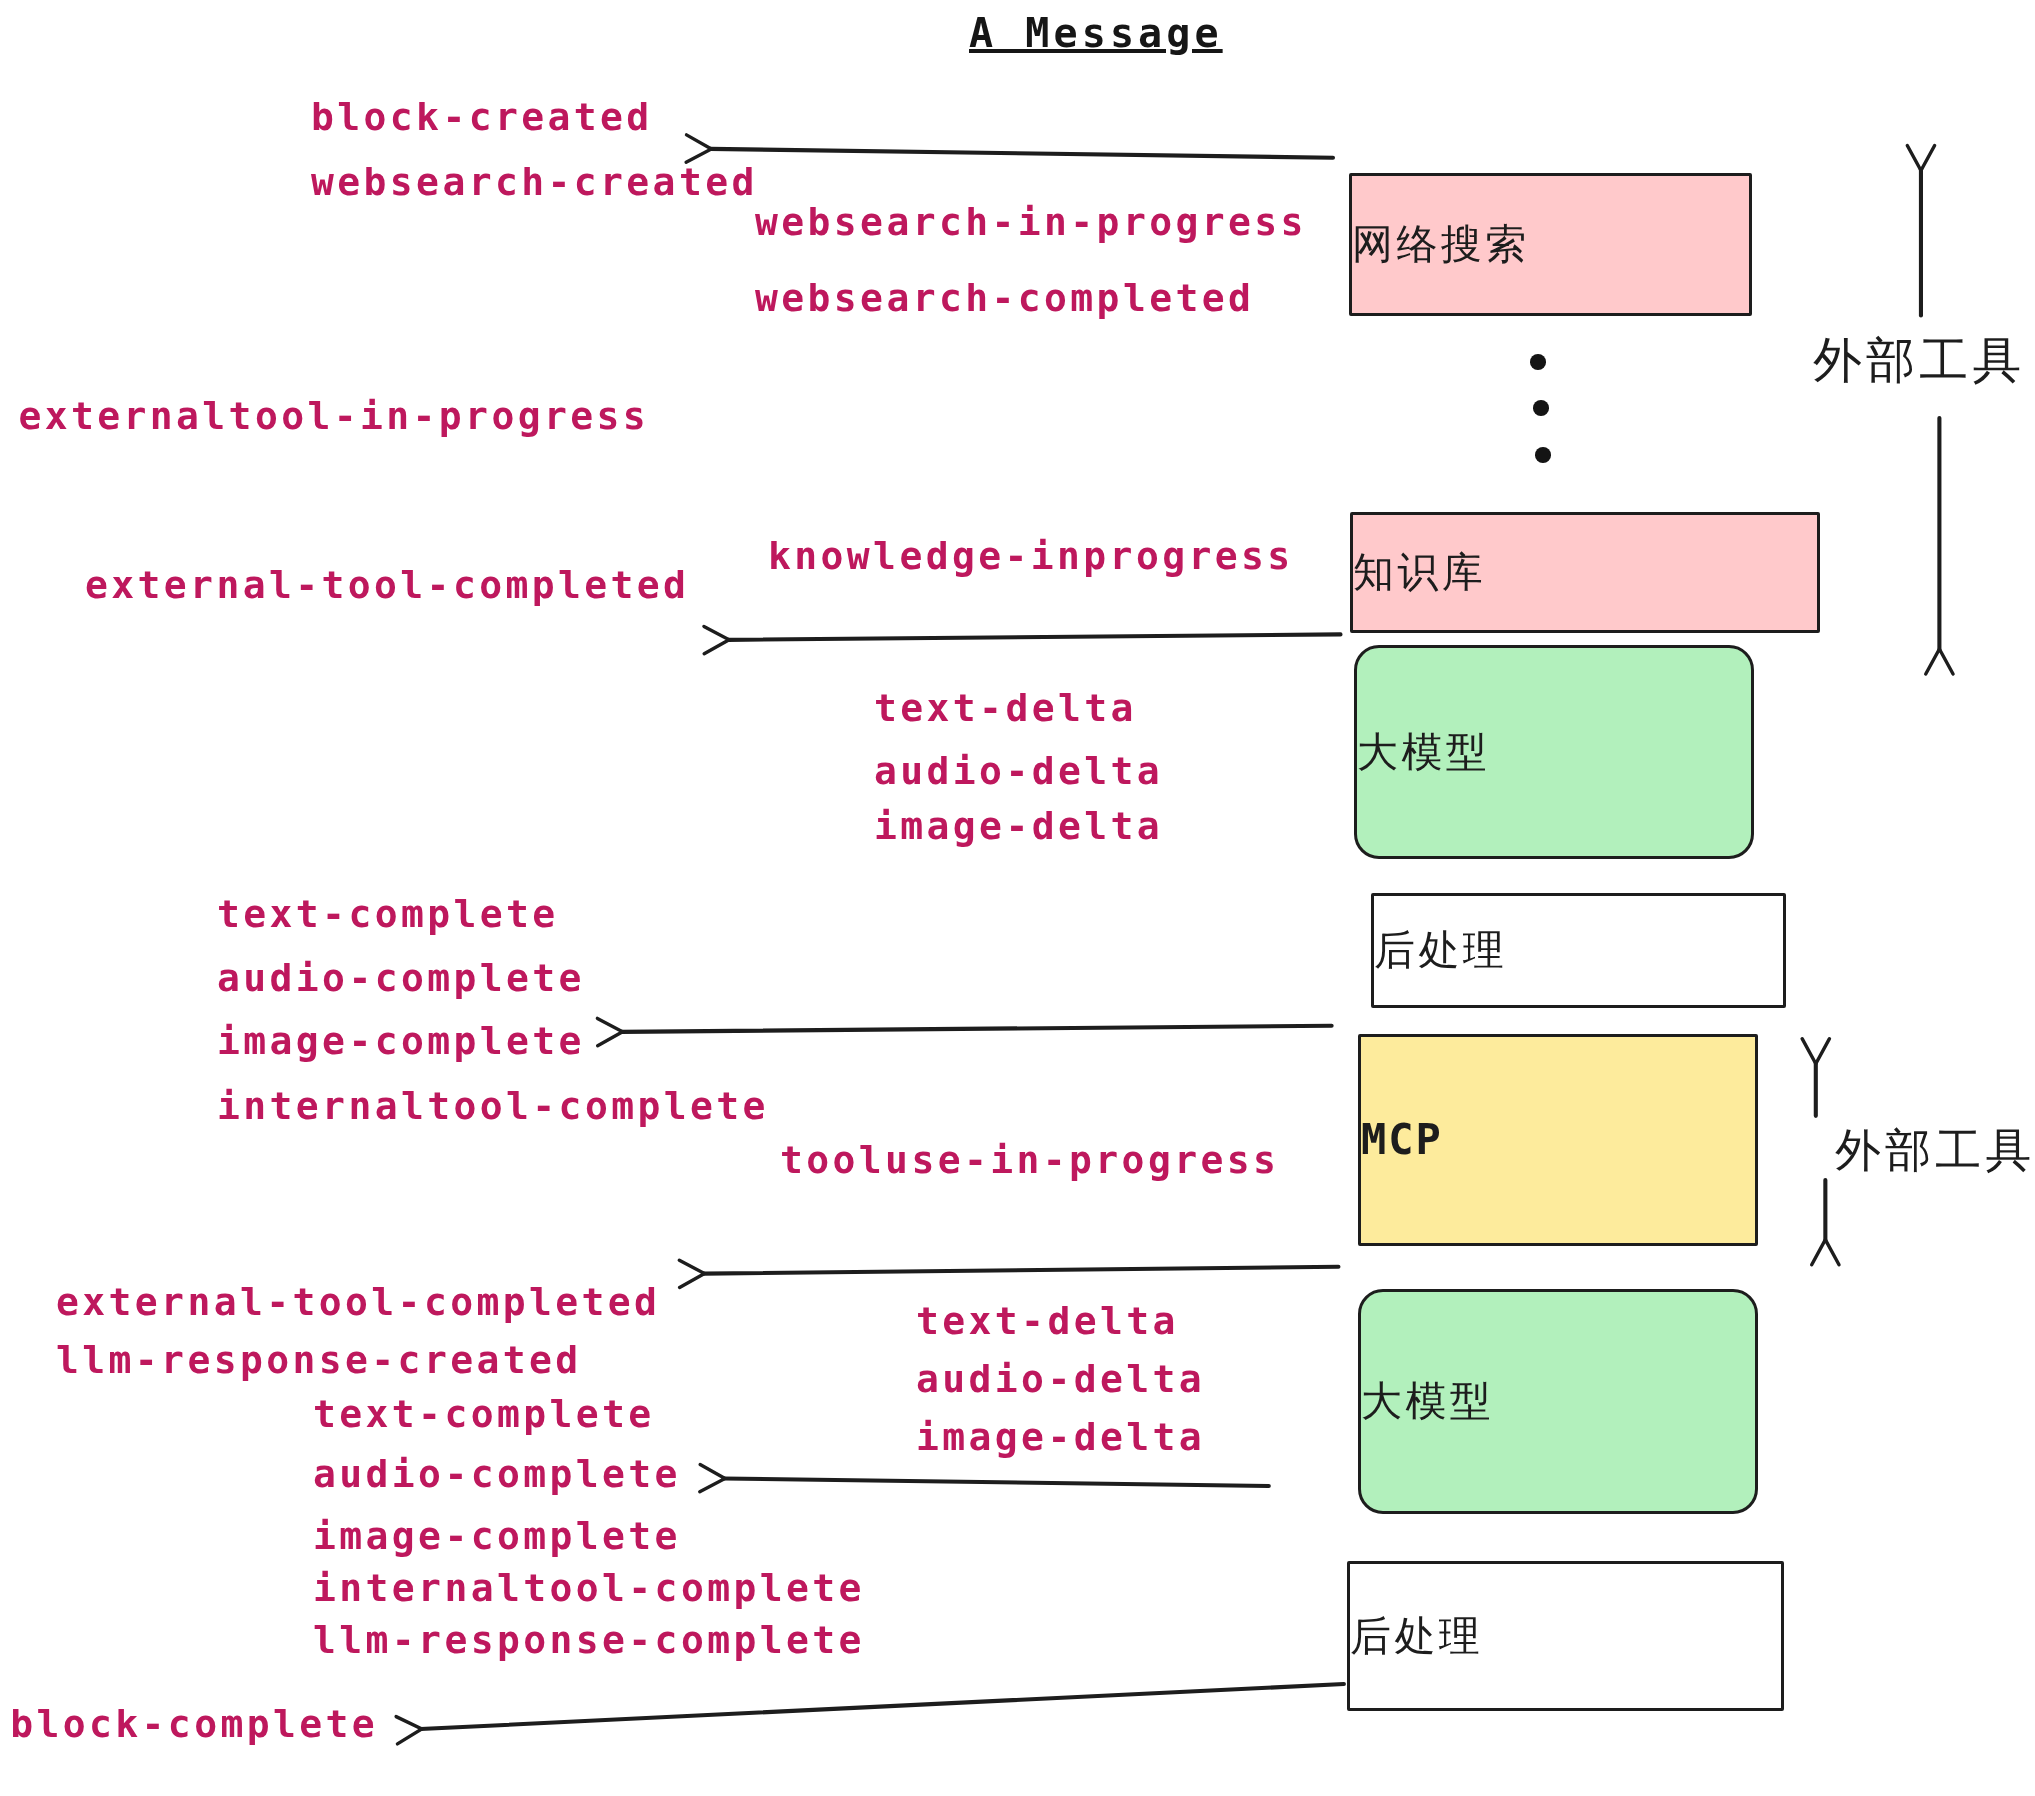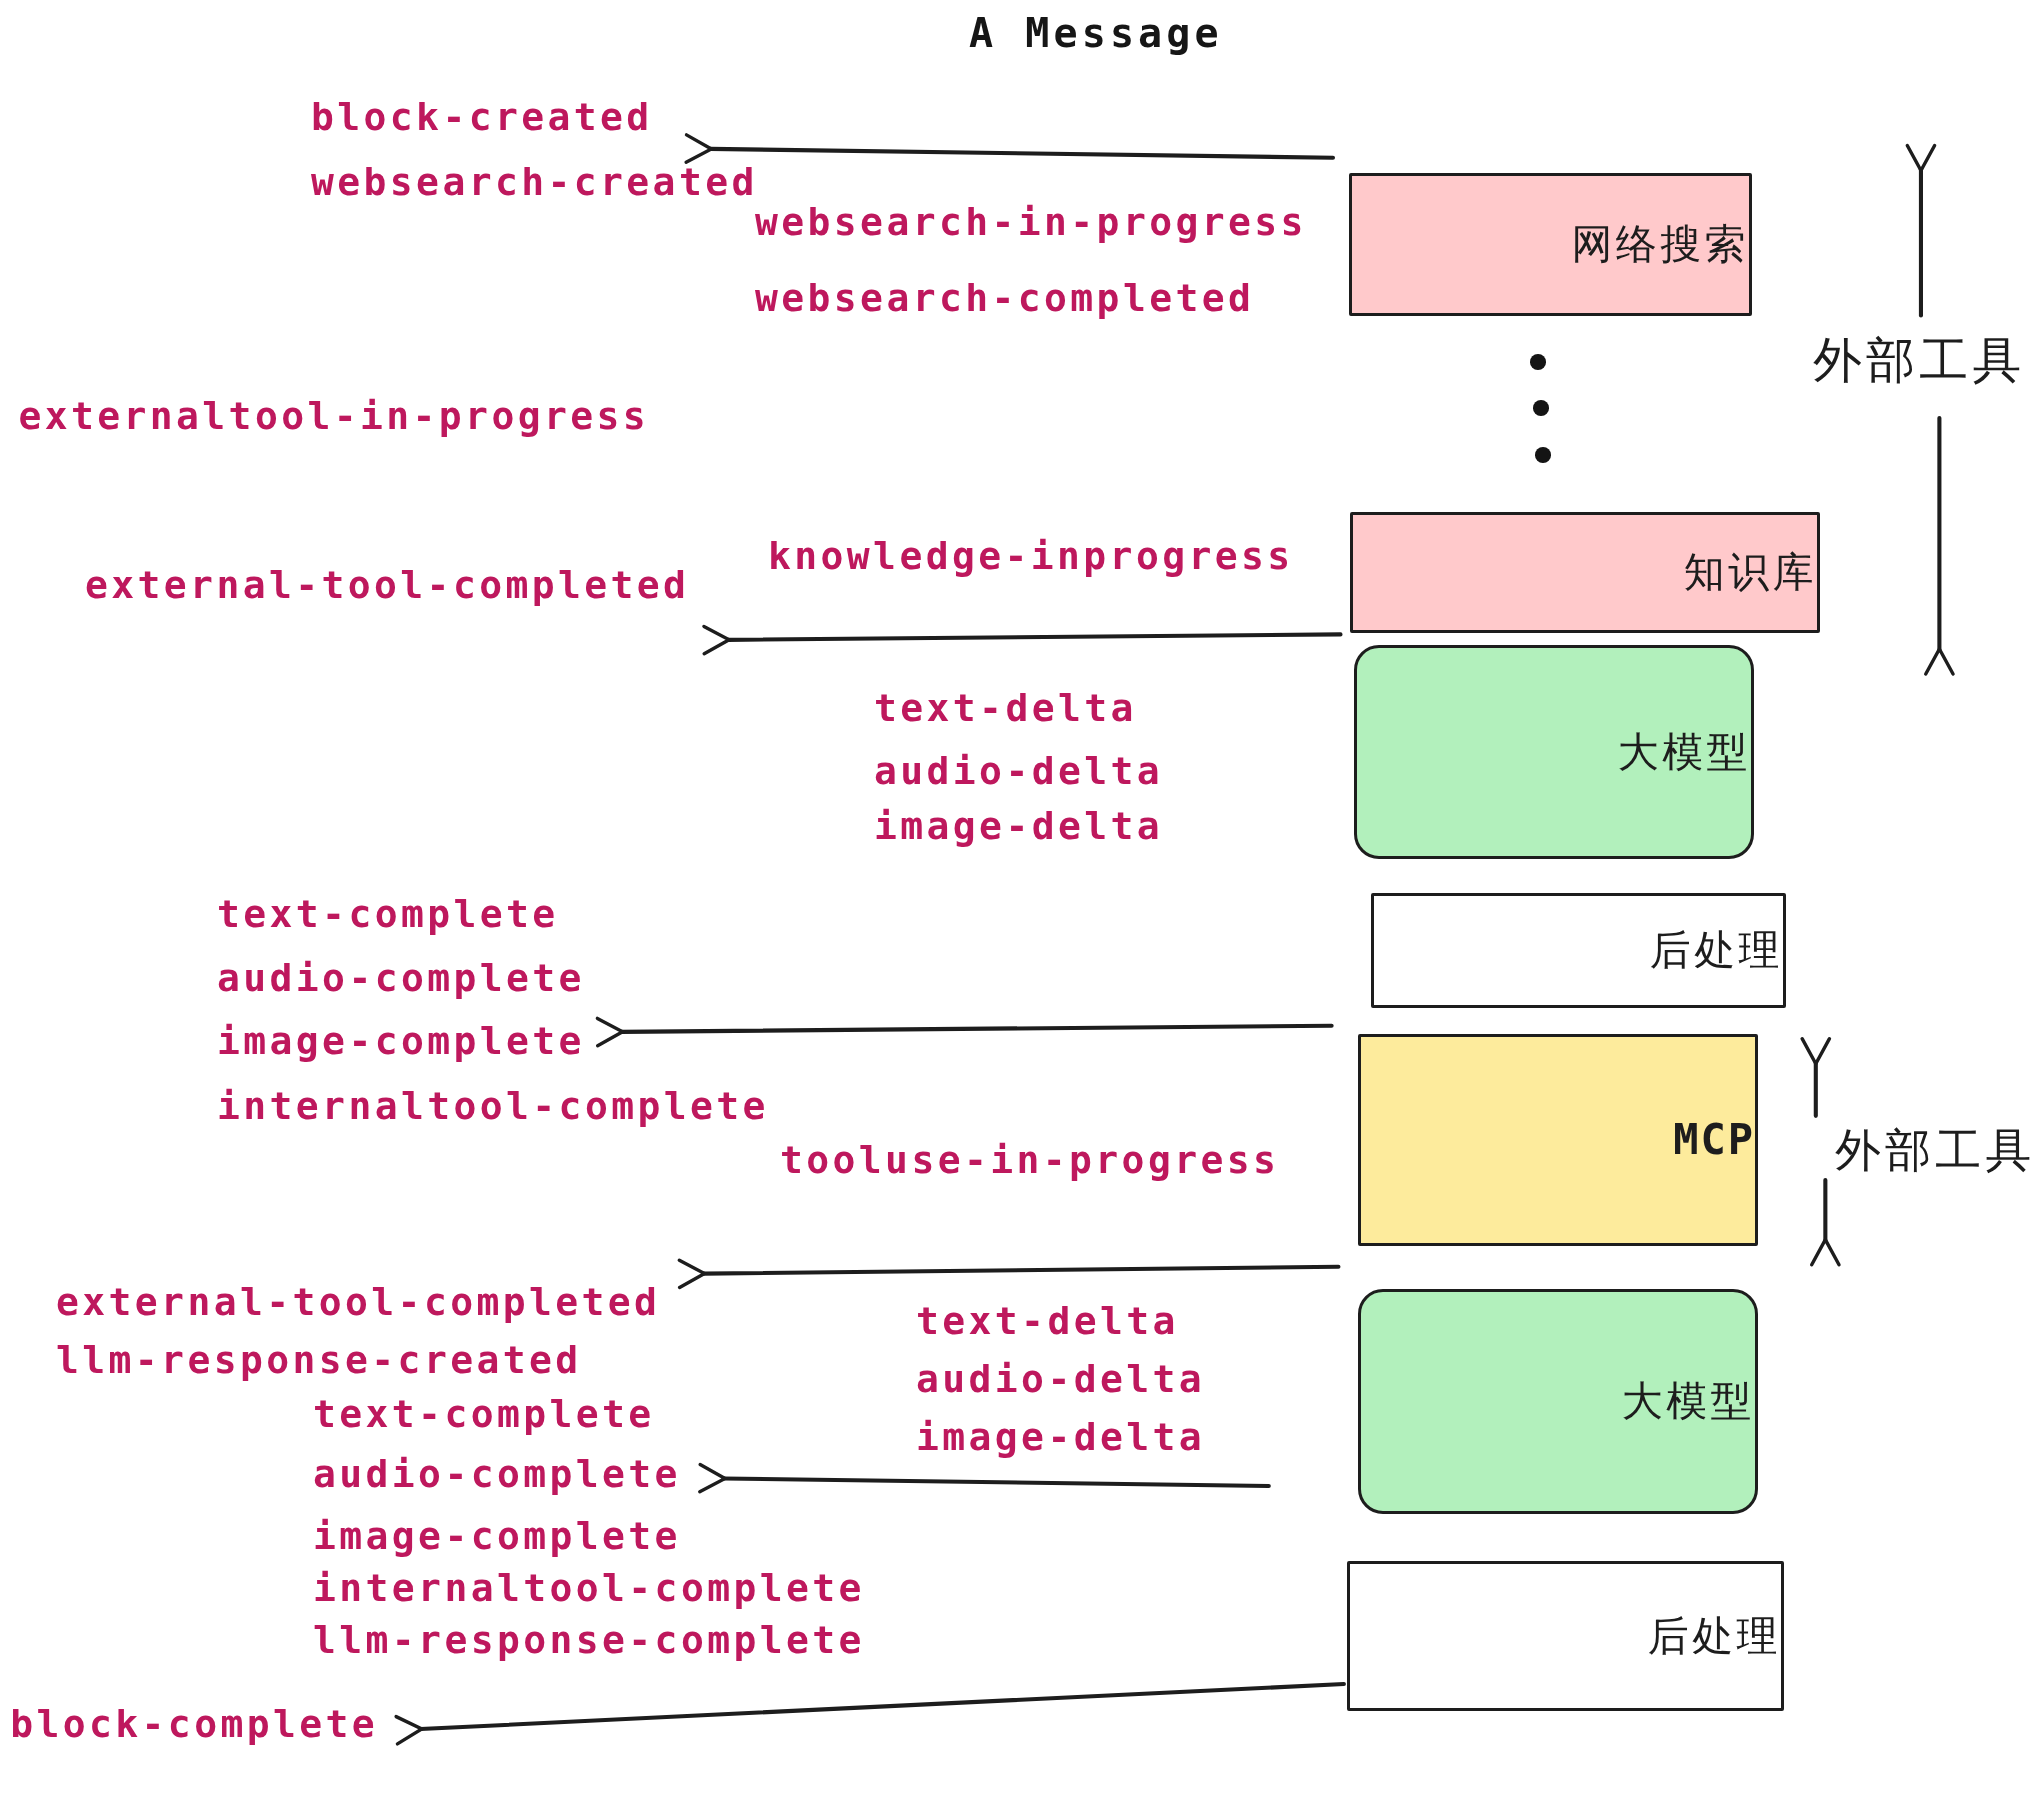--- a/index.html
+++ b/index.html
@@ -20,26 +20,27 @@
     font:bold 38px/1.15 "DejaVu Sans Mono", monospace;
     letter-spacing:3.4px;
     white-space:nowrap;
     color:#be185d;
   }
   .title{
     position:absolute;
     font:bold 40px/1.1 "DejaVu Sans Mono", monospace;
     letter-spacing:4.1px;
     white-space:nowrap;
+    text-decoration:underline;
   }
   .box{
     position:absolute;
     border:3.4px solid #1d1d1d;
     border-radius:2px;
-    display:flex;align-items:center;justify-content:flex-end;
+    display:flex;align-items:center;justify-content:flex-start;
     box-sizing:border-box;
   }
   .box .box-label{
     font:500 41px/1 "DejaVu Sans", "Liberation Sans", sans-serif;
     letter-spacing:3.4px;
     color:#1d1d1d;
     white-space:nowrap;
   }
   .box .mono-label{
     font:bold 42px/1 "DejaVu Sans Mono", monospace;

